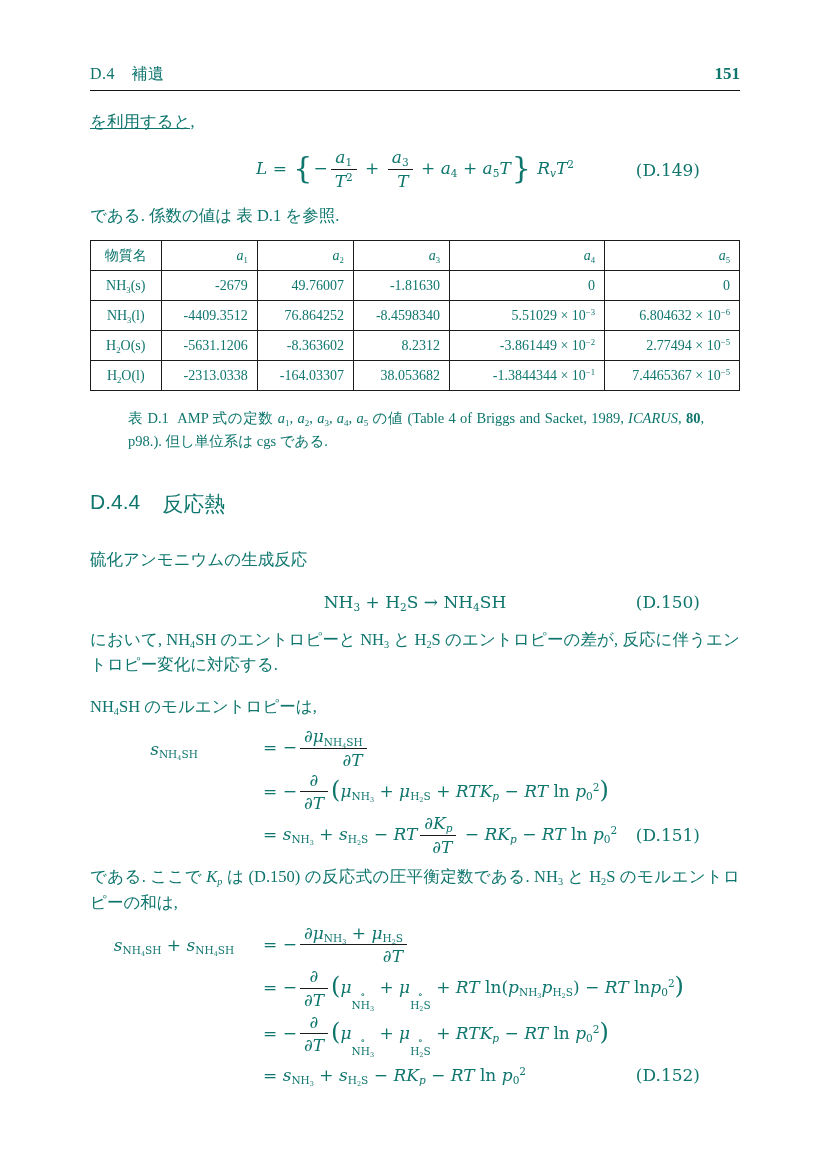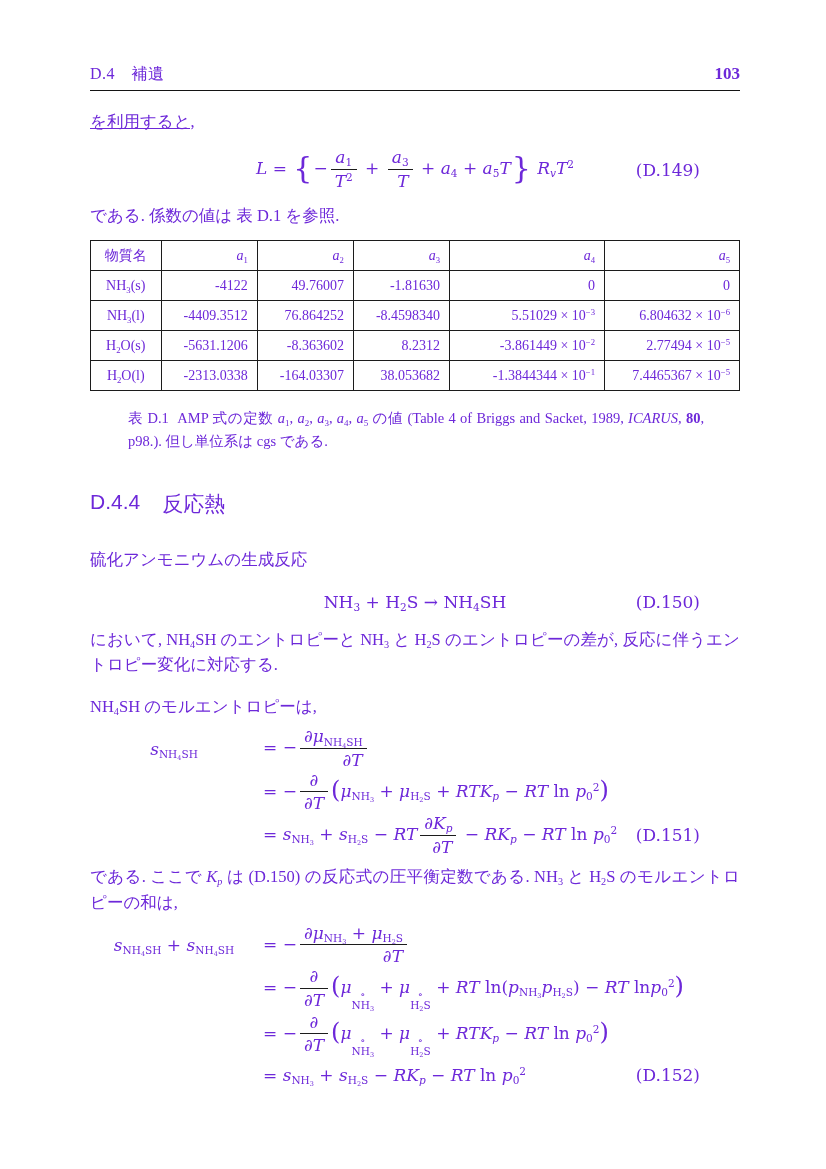--- a/index.html
+++ b/index.html
@@ -1,17 +1,17 @@
 <!DOCTYPE html>
 <html><head>
 <meta charset="utf-8">
 <style>
   html,body { margin:0; padding:0; background:#ffffff; }
   .page {
-    width:826px; height:1131px; background:#ffffff; color:#6d28d9;
+    width:826px; height:1131px; background:#ffffff; color:#0f766e;
     font-family:"Liberation Serif","DejaVu Serif",serif;
     position:relative; box-sizing:border-box;
     padding:64px 86px 12px 90px; overflow:hidden;
   }
   
   .pagehead { display:flex; justify-content:space-between; align-items:baseline;
               border-bottom:1px solid #141414; padding-bottom:5px; }
   .ph-left  { font-size:16px; letter-spacing:0.5px; }
   .ph-right { font-size:17px; font-weight:bold; }
 
@@ -67,21 +67,21 @@
               font-size:21px; font-weight:normal; display:flex; }
   .secthead .num { margin-right:22px; }
 </style>
 </head>
 <body>
 
 <div class="page">
 
   <div class="pagehead">
     <span class="ph-left">D.4　補遺</span>
-    <span class="ph-right">103</span>
+    <span class="ph-right">151</span>
   </div>
 
   <p class="para p1">を利用すると,</p>
 
   <div class="ceq eq149 math">
     <span><i>L</i> = <span class="bb">{</span><span>−</span><span class="fr"><span class="nu"><i>a</i><sub>1</sub></span><span class="de"><i>T</i><sup>2</sup></span></span> + <span class="fr"><span class="nu"><i>a</i><sub>3</sub></span><span class="de"><i>T</i></span></span> + <i>a</i><sub>4</sub> + <i>a</i><sub>5</sub><i>T</i><span class="bb">}</span> <i>R</i><sub><i>v</i></sub><i>T</i><sup>2</sup></span>
     <span class="meqnum">(D.149)</span>
   </div>
 
   <p class="para p2">である. 係数の値は 表 D.1 を参照.</p>
@@ -101,21 +101,21 @@
         <th><i>a</i><sub>1</sub></th>
         <th><i>a</i><sub>2</sub></th>
         <th><i>a</i><sub>3</sub></th>
         <th><i>a</i><sub>4</sub></th>
         <th><i>a</i><sub>5</sub></th>
       </tr>
     </thead>
     <tbody>
       <tr>
         <td class="c-name">NH<sub>3</sub>(s)</td>
-        <td>-4122</td>
+        <td>-2679</td>
         <td>49.76007</td>
         <td>-1.81630</td>
         <td>0</td>
         <td>0</td>
       </tr>
       <tr>
         <td class="c-name">NH<sub>3</sub>(l)</td>
         <td>-4409.3512</td>
         <td>76.864252</td>
         <td>-8.4598340</td>

